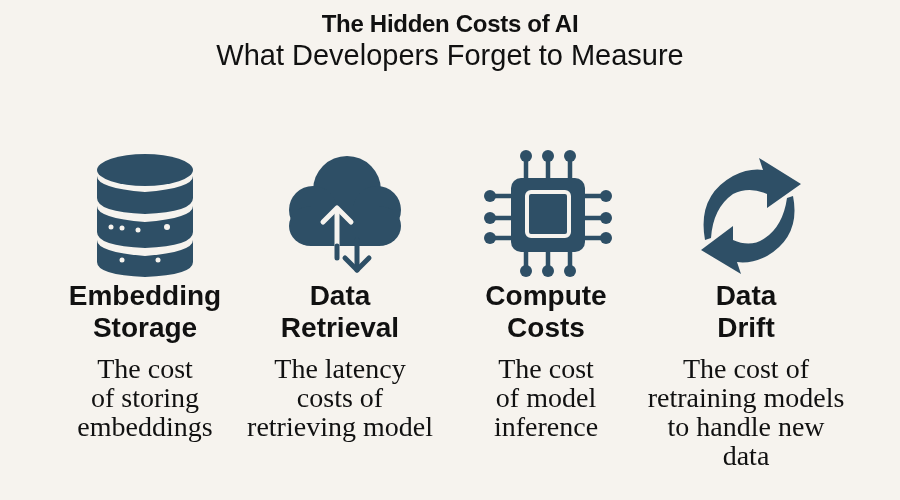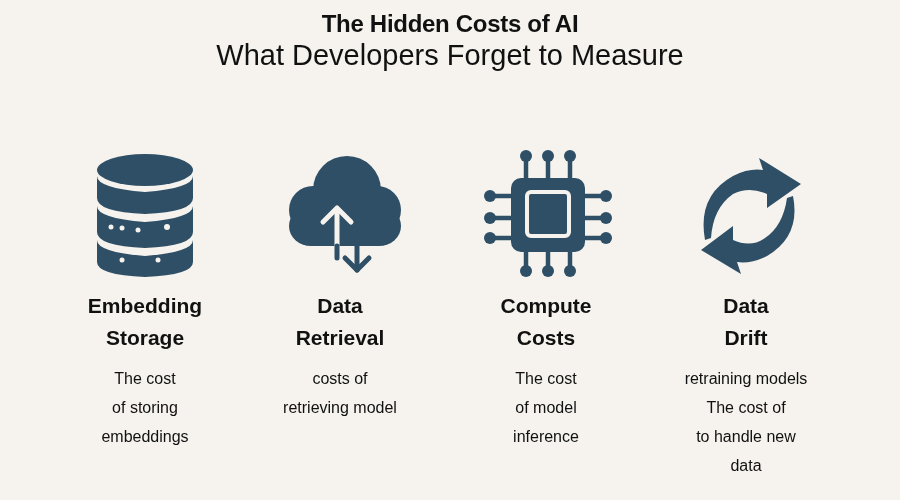--- a/index.html
+++ b/index.html
@@ -49,30 +49,31 @@
     width: 150px;
     height: 140px;
     margin: 0 auto;
   }
   .icon svg {
     display: block;
     width: 150px;
     height: 140px;
   }
   .heading {
-    margin-top: 10px;
+    margin-top: 0;
     font-weight: 700;
-    font-size: 21px;
+    font-size: 28px;
     line-height: 32px;
   }
   .desc {
     margin-top: 10px;
-    font-size: 16px;
+    font-size: 28px;
     line-height: 29px;
     font-weight: 400;
+    font-family: Liberation Serif, serif;
   }
   .heading span, .desc span { display: block; }
 </style>
 </head>
 <body>
 
 <div class="page">
 
   <div class="title">The Hidden Costs of AI</div>
   <div class="subtitle">What Developers Forget to Measure</div>
@@ -128,20 +129,21 @@
           <line x1="92" y1="100" x2="92" y2="130"></line>
           <polyline points="80,118 92,130 104,118"></polyline>
         </g>
       </svg>
     </div>
     <div class="heading">
       <span>Data</span>
       <span>Retrieval</span>
     </div>
     <div class="desc">
+      <span>The latency</span>
       <span>costs of</span>
       <span>retrieving model</span>
     </div>
   </div>
 
   <div class="item" style="left:446px;">
     <div class="icon">
       <svg viewBox="0 0 150 140" xmlns="http://www.w3.org/2000/svg">
         <g stroke="#2e4f66" stroke-width="4.5" stroke-linecap="round">
 
@@ -199,20 +201,20 @@
 
           <path d="M122 56 Q130 96 96 116 Q80 124 66 122 L70 134 L30 110 L62 86 L62 100 Q80 108 94 98 Q112 86 116 58 Z"></path>
         </g>
       </svg>
     </div>
     <div class="heading">
       <span>Data</span>
       <span>Drift</span>
     </div>
     <div class="desc">
+      <span>The cost of</span>
       <span>retraining models</span>
-      <span>The cost of</span>
       <span>to handle new</span>
       <span>data</span>
     </div>
   </div>
 
 </div>
 
 </body></html>

